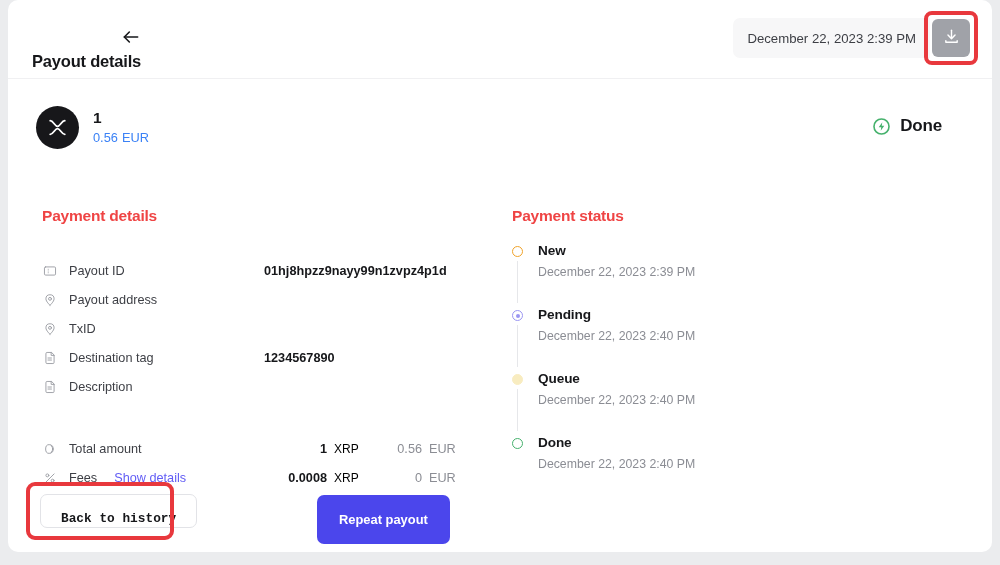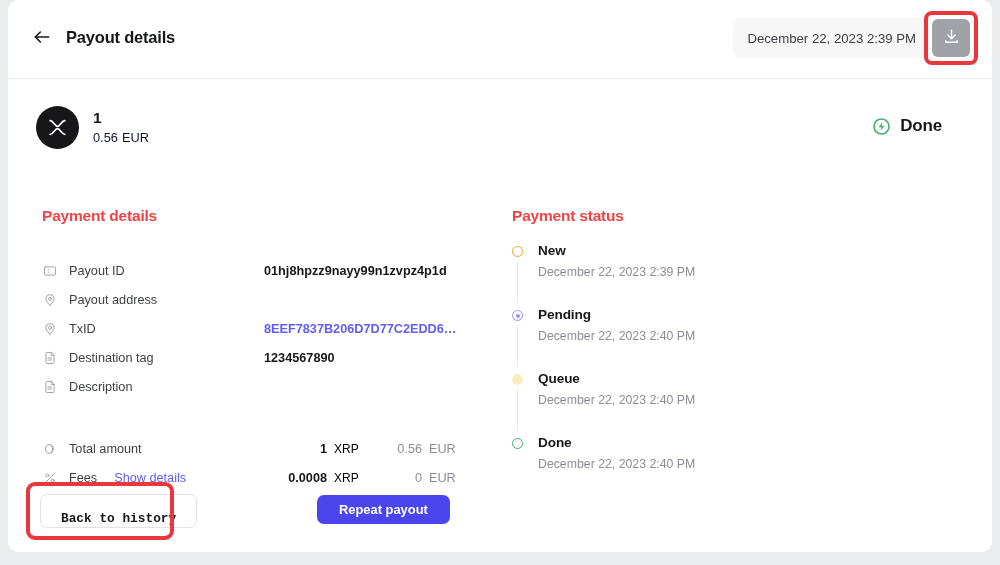--- a/index.html
+++ b/index.html
@@ -35,21 +35,22 @@
     height: 79px;
     border-bottom: 1px solid #f0f0f2;
   }
 
   .back-row {
     position: absolute;
     left: 24px;
     top: 27px;
     display: flex;
     align-items: flex-end;
-    gap: 14px;
+    gap: 5px;
+    flex-direction: column;
   }
 
   .back-arrow {
     width: 20px;
     height: 20px;
     display: block;
     color: #16171a;
   }
 
   .page-title {
@@ -134,21 +135,21 @@
   .coin-icon svg { width: 25px; height: 25px; }
 
   .asset-amount {
     font-size: 15.5px;
     font-weight: 700;
     color: #16171a;
     line-height: 1.35;
   }
   .asset-fiat {
     font-size: 12.8px;
-    color: #0f172a;
+    color: #3b82f6;
     line-height: 1.35;
   }
   .asset-fiat .cur { margin-left: 4px; }
 
   .status-badge {
     position: absolute;
     right: 50px;
     top: 116px;
     display: flex;
     align-items: center;
@@ -358,21 +359,21 @@
     top: -12px;
     width: 148px;
     height: 58px;
     border-radius: 9px;
   }
 
   .btn-repeat {
     position: absolute;
     left: 309px;
     top: 1px;
-    height: 29px;
+    height: 49px;
     padding: 0 22px;
     background: #4b46ec;
     border: none;
     border-radius: 7px;
     font-family: "Liberation Sans", sans-serif;
     font-size: 12.9px;
     font-weight: 700;
     color: #ffffff;
     cursor: pointer;
   }
@@ -461,21 +462,20 @@
             <span class="detail-label">Payout address</span>
           </div>
           <div class="detail-row">
             <span class="detail-icon">
               <svg viewBox="0 0 24 24" fill="none" stroke="currentColor" stroke-width="1.6" stroke-linecap="round" stroke-linejoin="round">
                 <path d="M12 21s7-6.2 7-11a7 7 0 1 0-14 0c0 4.8 7 11 7 11z"></path>
                 <circle cx="12" cy="10" r="2.5"></circle>
               </svg>
             </span>
             <span class="detail-label">TxID</span>
-            <span class="detail-value link">8EEF7837B206D7D77C2EDD6…</span>
           </div>
           <div class="detail-row">
             <span class="detail-icon">
               <svg viewBox="0 0 24 24" fill="none" stroke="currentColor" stroke-width="1.6" stroke-linecap="round" stroke-linejoin="round">
                 <path d="M14 2.5H7a2 2 0 0 0-2 2v15a2 2 0 0 0 2 2h10a2 2 0 0 0 2-2V7.5z"></path>
                 <polyline points="14,2.5 14,7.5 19,7.5"></polyline>
                 <line x1="8.5" y1="12" x2="14.5" y2="12"></line>
                 <line x1="8.5" y1="15.5" x2="14.5" y2="15.5"></line>
               </svg>
             </span>

